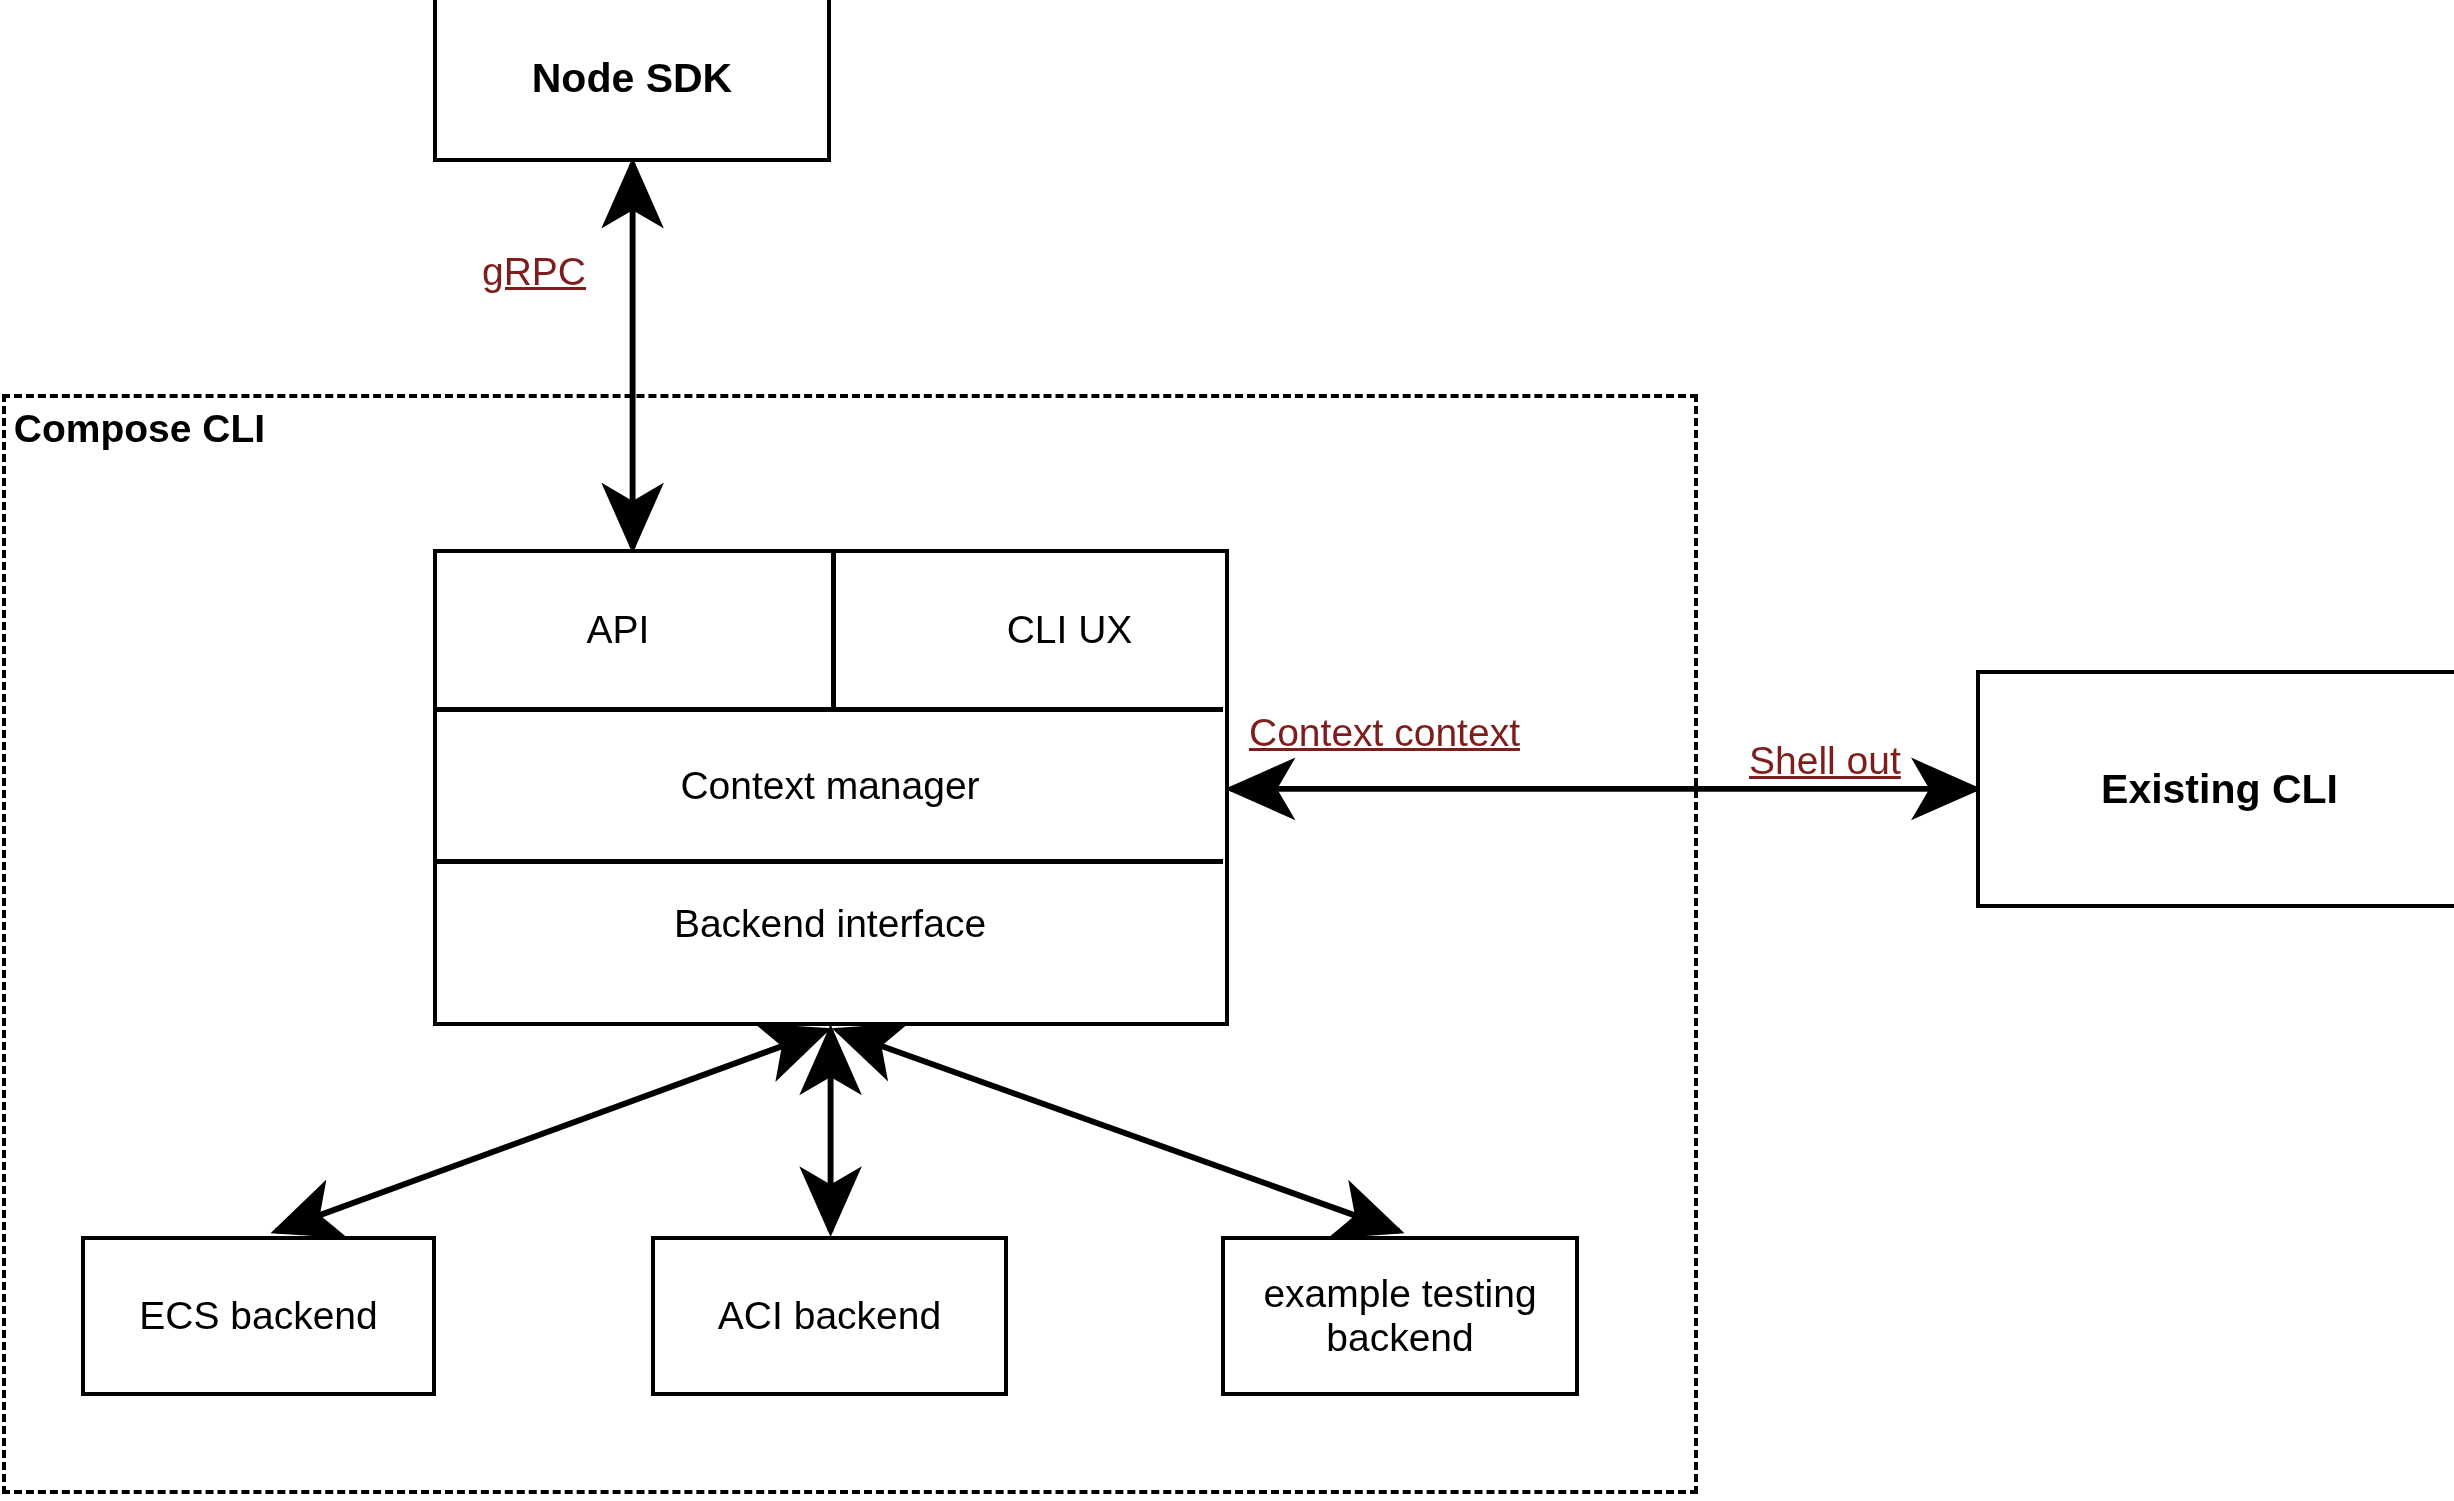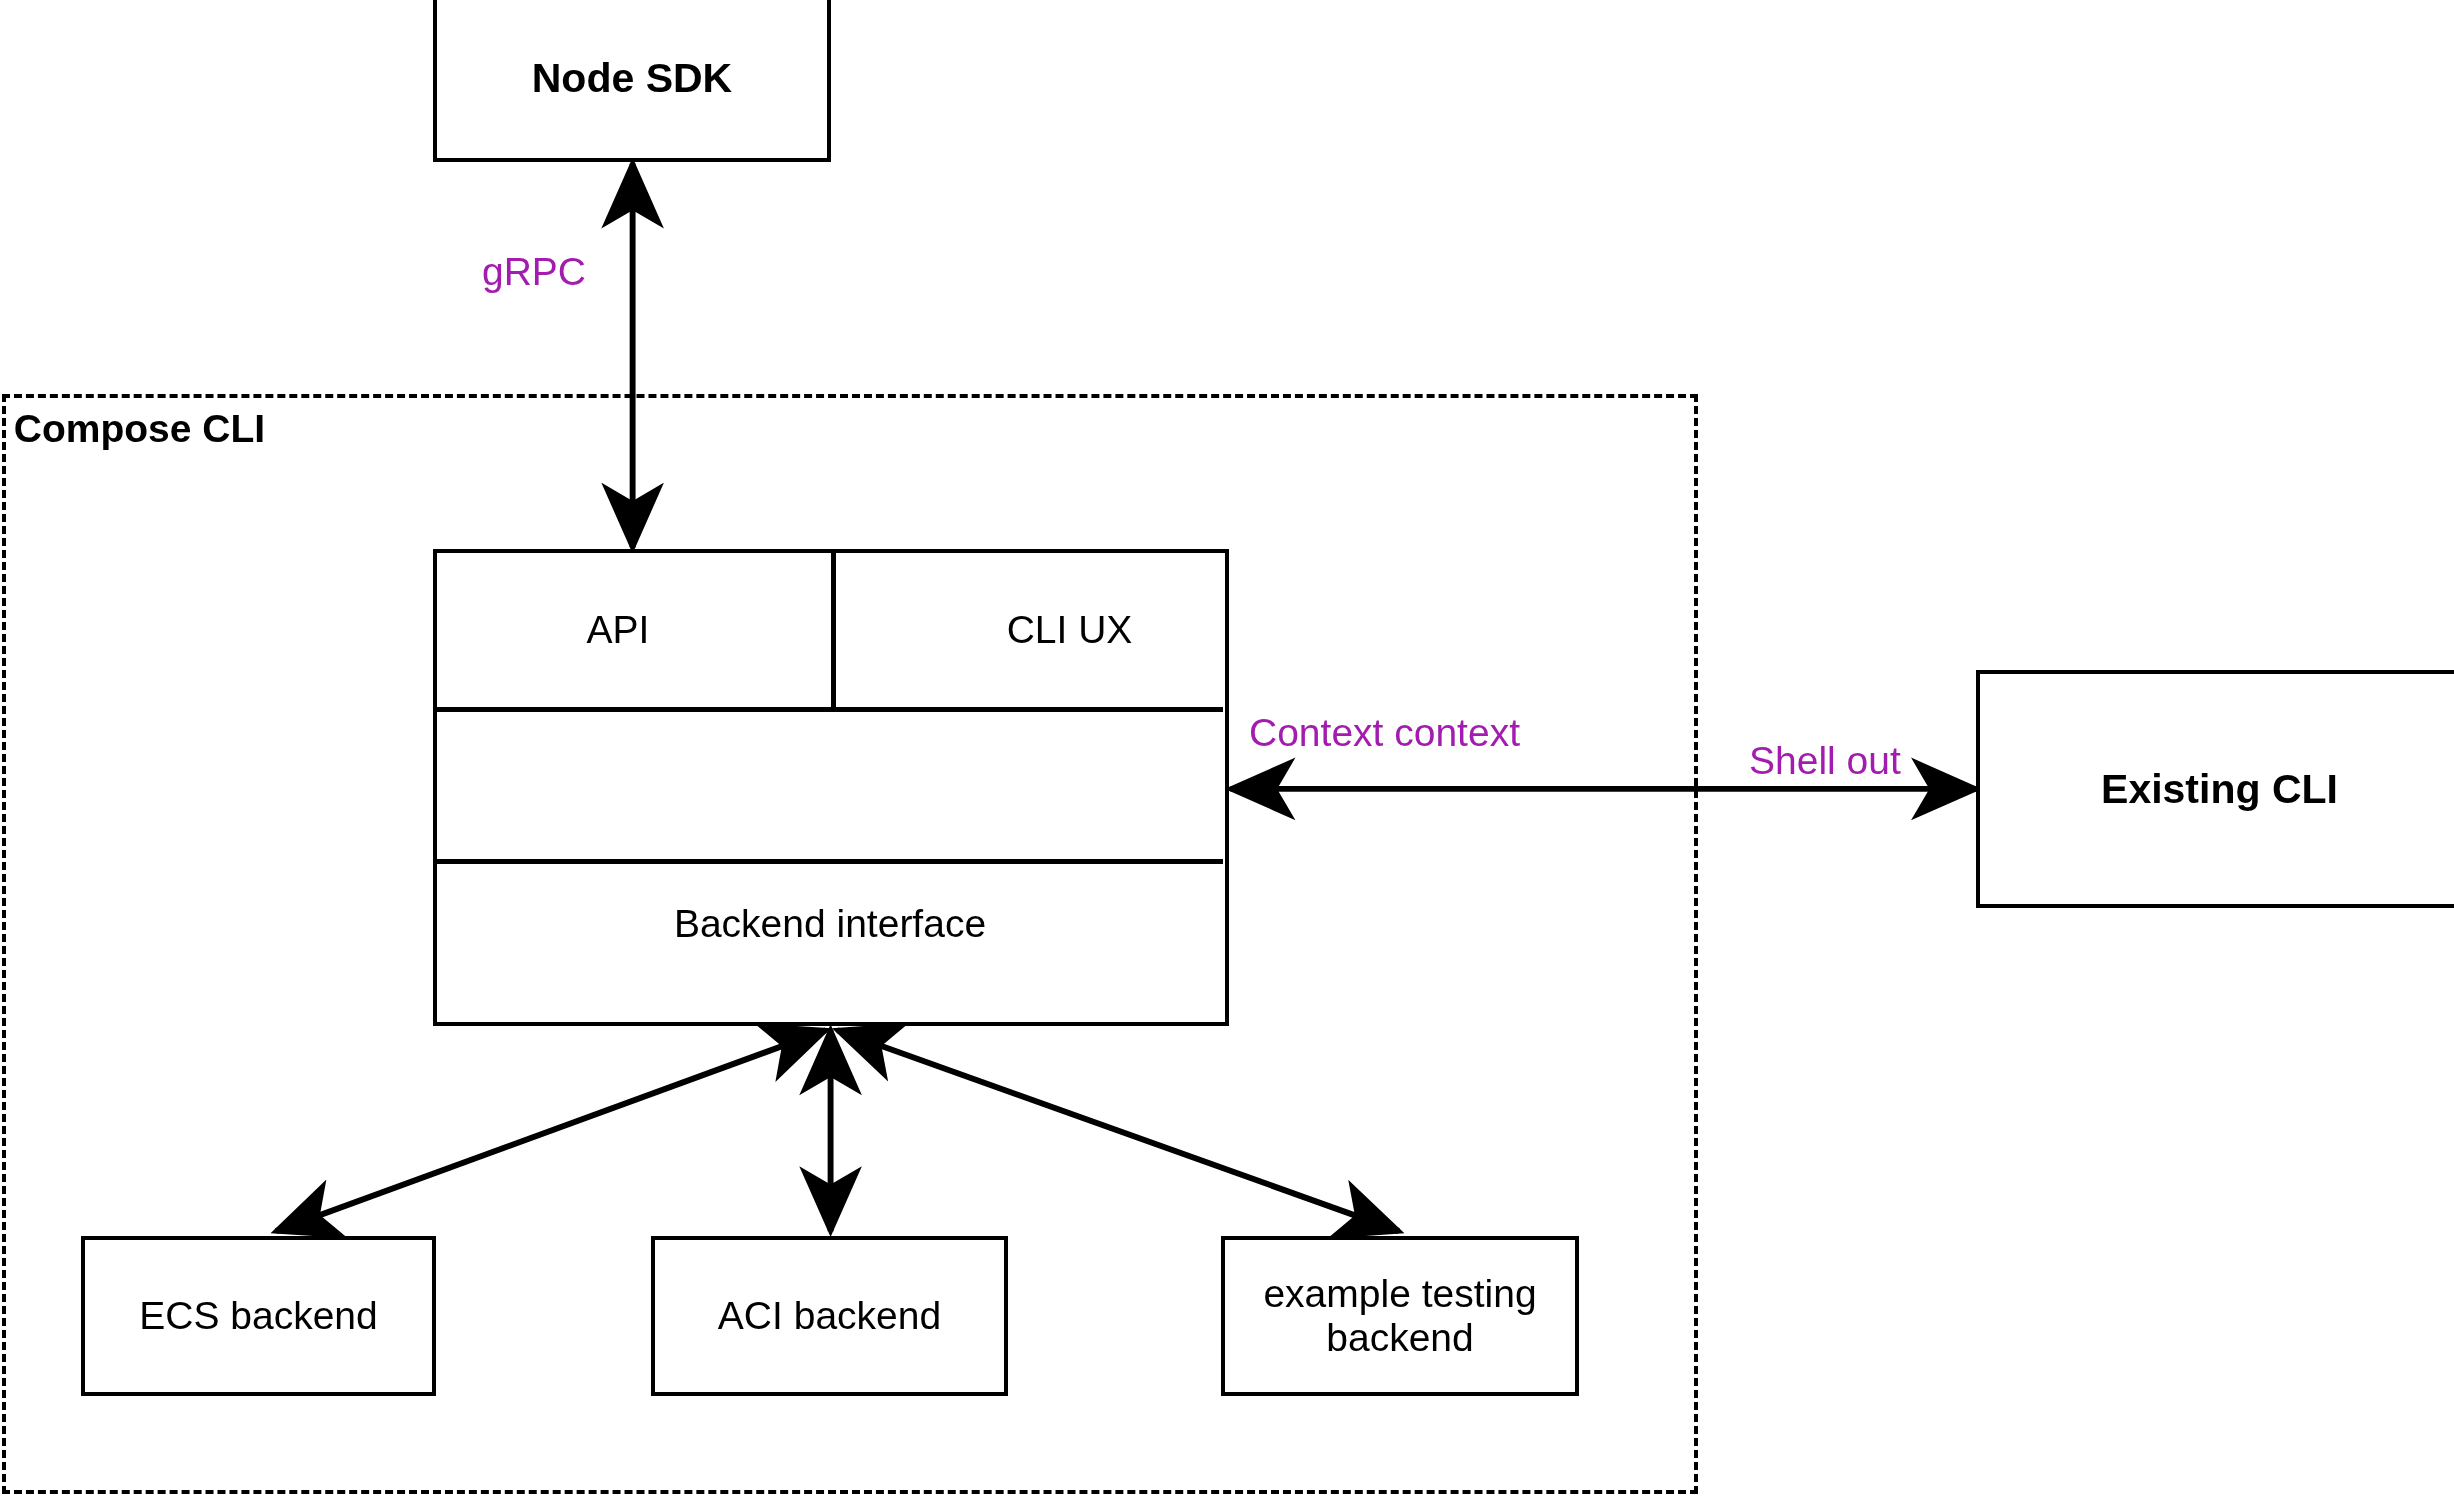--- a/index.html
+++ b/index.html
@@ -63,22 +63,23 @@
     background: transparent;
   }
   .group-label {
     position: absolute;
     font-weight: bold;
     color: #000000;
     white-space: nowrap;
   }
   .edge-label {
     position: absolute;
-    color: #a21caf;
+    color: #7f1d1d;
     white-space: nowrap;
+    text-decoration: underline;
   }
   .bold-title {
     font-weight: bold;
   }
   .t40 { font-size: 39px; }
   .t42 { font-size: 41px; }
   .two-line { line-height: 1.12; }
 </style>
 </head>
 <body>
@@ -124,20 +125,21 @@
   <div class="node-box bold-title t42" style="left:1976px; top:670px; width:487px; height:238px;">Existing CLI</div>
 
   <div class="stack" style="left:433px; top:549px; width:796px; height:477px;">
 
     <div class="stack-row t40" style="left:0px; top:0px; width:362px; height:154px;">API</div>
     <div class="divider-v" style="left:394px; top:0px; width:4.9px; height:154px;"></div>
     <div class="stack-row t40" style="left:399px; top:0px; width:387px; height:154px;margin-left:40px;">CLI UX</div>
 
     <div class="divider-h" style="left:0px; top:154px; width:786px; height:4.9px;"></div>
 
+    <div class="stack-row t40" style="left:0px; top:159px; width:786px; height:148px;">Context manager</div>
 
     <div class="divider-h" style="left:0px; top:306px; width:786px; height:4.9px;"></div>
 
     <div class="stack-row t40" style="left:0px; top:293px; width:786px; height:156px;">Backend interface</div>
   </div>
 
   <div class="edge-label t40" style="left:482px; top:250px;">gRPC</div>
 
   <div class="edge-label t40" style="left:1249px; top:711px;">Context context</div>
 

